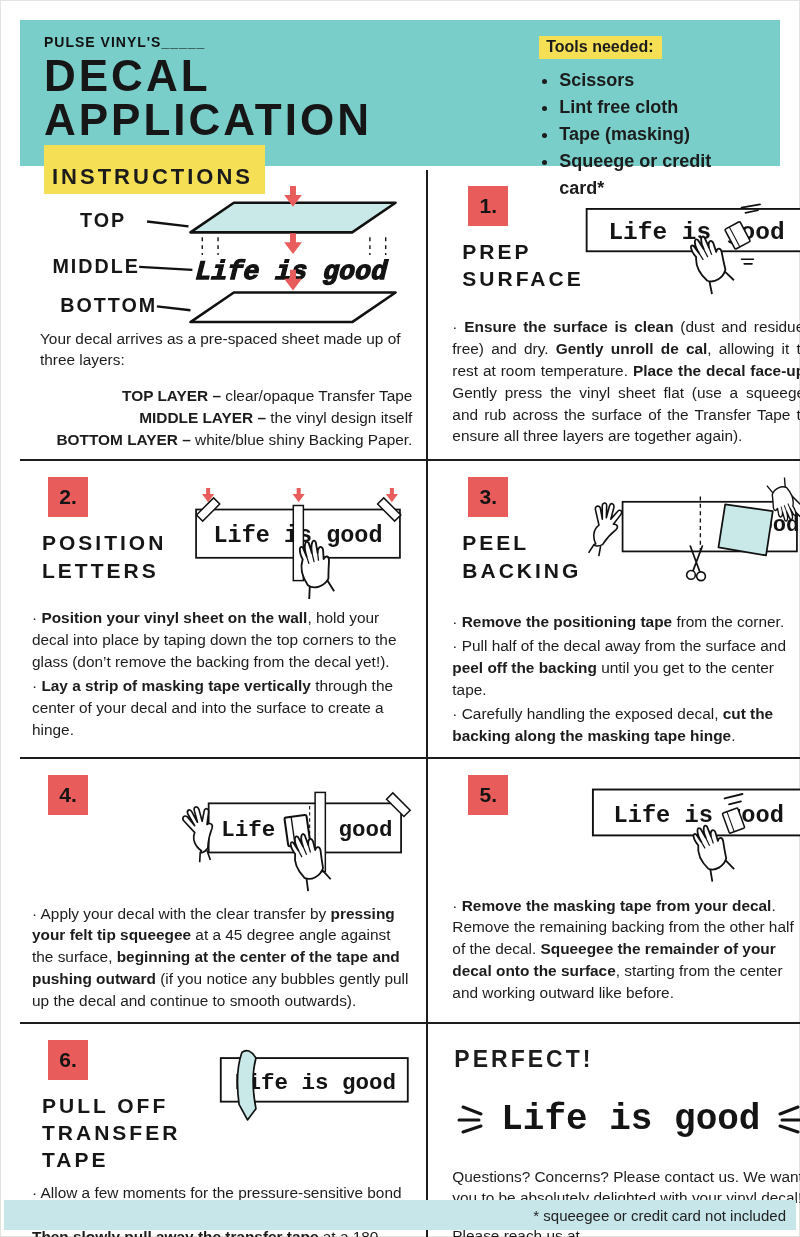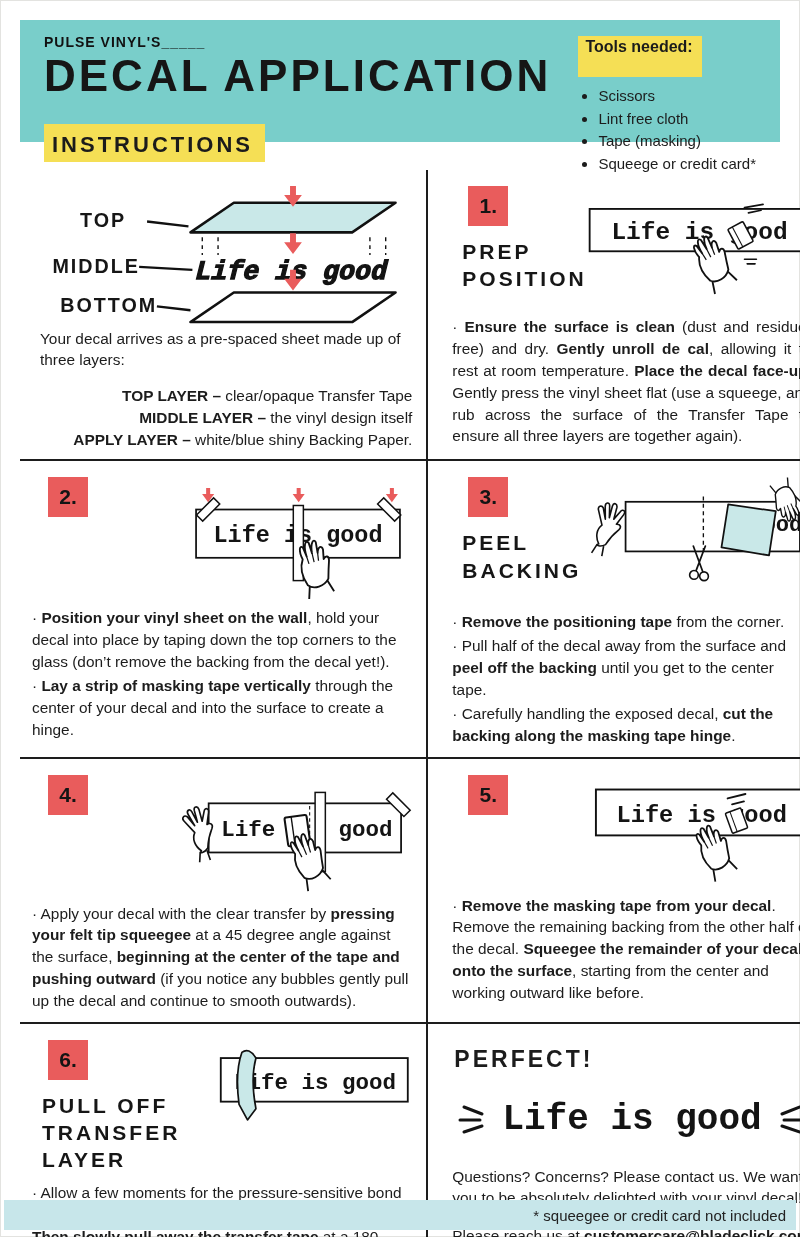--- a/index.html
+++ b/index.html
@@ -1,32 +1,32 @@
 <!DOCTYPE html>
 <html><head>
 <meta charset="utf-8">
 <style>
   html,body{margin:0;padding:0;background:#f4f4f2;}
   .sheet{position:relative;width:800px;height:1237px;background:#ffffff;
          font-family:"Liberation Sans",sans-serif;color:#1c1c1c;overflow:hidden;
          box-shadow:0 0 0 1px #e3e3e0 inset;}
   
-  .header{position:absolute;left:20px;right:20px;top:20px;height:122px;
+  .header{position:absolute;left:20px;right:20px;top:20px;height:146px;
           background:#79ceca;display:flex;justify-content:space-between;
           padding:14px 24px;box-sizing:border-box;}
   .brand{font-size:14px;font-weight:700;letter-spacing:1px;color:#111;}
   .big-title{font-size:44px;font-weight:700;letter-spacing:3px;color:#161616;
              margin-top:4px;line-height:1.0;}
   .subtitle-chip{display:inline-block;background:#f5df55;color:#1b1b1b;
                  font-size:22px;font-weight:700;letter-spacing:3px;
-                 padding:8px 12px 4px 8px;margin-top:26px;}
+                 padding:19px 12px 4px 8px;margin-top:3px;}
   .tools{margin-top:2px;}
   .tools-chip{display:inline-block;background:#f5df55;color:#1b1b1b;
-              font-size:16px;font-weight:700;padding:2px 9px 21px 7px;}
-  .tools ul{margin:8px 0 0 0;padding-left:20px;font-size:15px;line-height:1.5;}
+              font-size:16px;font-weight:700;padding:2px 9px 3px 7px;}
+  .tools ul{margin:8px 0 0 0;padding-left:20px;font-size:18px;line-height:1.5;font-weight:bold;}
   
   .grid{position:absolute;left:20px;right:20px;top:170px;
         display:grid;grid-template-columns:1fr 1fr;}
   .panel{box-sizing:border-box;padding:10px 14px 8px 12px;}
   .panel.right{border-left:2px solid #1d1d1d;padding-left:24px;}
   .panel.hline{border-bottom:2px solid #1d1d1d;}
   .r1{min-height:256px}.r2{min-height:263px}.r3{min-height:257px}.r4{min-height:250px}
   
   .step-head{display:flex;align-items:flex-start;}
   .step-left{flex:0 0 auto;padding-left:10px;padding-top:6px;}
@@ -116,30 +116,30 @@
         <path d="M114,122 L148,126" stroke="#111" stroke-width="2.4" fill="none"></path>
         <path d="M148,138 L192,108 L356,108 L312,138 Z" fill="#fff" stroke="#111" stroke-width="2.6" stroke-linejoin="round"></path>
         <use href="#red-arrow" transform="translate(252,0)"></use>
         <use href="#red-arrow" transform="translate(252,48)"></use>
         <use href="#red-arrow" transform="translate(252,85)"></use>
       </svg>
       <div class="intro-paras">
         <p class="lead">Your decal arrives as a pre-spaced sheet made up of three layers:</p>
         <p class="layer-line"><b>TOP LAYER – </b><span>clear/opaque Transfer Tape</span></p>
         <p class="layer-line"><b>MIDDLE LAYER – </b><span>the vinyl design itself</span></p>
-        <p class="layer-line"><b>APPLY LAYER – </b><span>white/blue shiny Backing Paper.</span></p>
+        <p class="layer-line"><b>BOTTOM LAYER – </b><span>white/blue shiny Backing Paper.</span></p>
       </div>
     </div>
 
     <div class="panel right r1 hline">
       <div class="step-head">
         <div class="step-left">
           <div class="numbox">1.</div>
           <div class="step-title">PREP
-POSITION</div>
+SURFACE</div>
         </div>
         <div class="illus">
           <svg width="225" height="128" viewBox="0 0 340 130">
             <rect x="4" y="12" width="332" height="64" fill="#fff" stroke="#111" stroke-width="2.8"></rect>
             <text class="decal" x="170" y="58" font-size="37" text-anchor="middle">Life is good</text>
             <path d="M238,10 l28,-5 M244,18 l19,-4" stroke="#111" stroke-width="2.6" fill="none" stroke-linecap="round"></path>
             <path d="M238,88 h18 M242,95 h12" stroke="#111" stroke-width="2.4" fill="none" stroke-linecap="round"></path>
             <use href="#squeegee-shape" transform="translate(232,52) rotate(-28)"></use>
             <use href="#hand-shape" transform="translate(200,112) rotate(-32) scale(1.15)"></use>
           </svg>
@@ -147,20 +147,22 @@
       </div>
       <div class="body-text justify">
         <p><span>· </span><b>Ensure the surface is clean</b><span> (dust and residue-free) and dry. </span><b>Gently unroll de cal</b><span>, allowing it to rest at room temperature. </span><b>Place the decal face-up.</b><span> Gently press the vinyl sheet flat (use a squeege, and rub across the surface of the Transfer Tape to ensure all three layers are together again).</span></p>
       </div>
     </div>
 
     <div class="panel r2 hline">
       <div class="step-head">
         <div class="step-left">
           <div class="numbox">2.</div>
+          <div class="step-title">POSITION
+LETTERS</div>
         </div>
         <div class="illus">
           <svg width="228" height="128" viewBox="0 0 340 140">
             <use href="#red-arrow" transform="translate(36,0)"></use>
             <use href="#red-arrow" transform="translate(171,0)"></use>
             <use href="#red-arrow" transform="translate(310,0)"></use>
             <rect x="18" y="32" width="304" height="72" fill="#fff" stroke="#111" stroke-width="2.6"></rect>
             <use href="#tape-shape" transform="translate(36,32) rotate(-45)"></use>
             <use href="#tape-shape" transform="translate(306,32) rotate(45)"></use>
             <text class="decal" x="170" y="80" font-size="35" text-anchor="middle">Life is good</text>
@@ -250,21 +252,21 @@
         <p><span>· </span><b>Remove the masking tape from your decal</b><span>. Remove the remaining backing from the other half of the decal. </span><b>Squeegee the remainder of your decal onto the surface</b><span>, starting from the center and working outward like before.</span></p>
       </div>
     </div>
 
     <div class="panel r4">
       <div class="step-head">
         <div class="step-left">
           <div class="numbox">6.</div>
           <div class="step-title">PULL OFF
 TRANSFER
-LAYER</div>
+TAPE</div>
         </div>
         <div class="illus">
           <svg width="232" height="110" viewBox="0 0 330 112">
             <rect x="58" y="12" width="266" height="62" fill="#fff" stroke="#111" stroke-width="2.6"></rect>
             <text class="decal" x="192" y="56" font-size="32" text-anchor="middle">Life is good</text>
             <path d="M88,4 Q78,32 84,78 L96,100 L108,84 Q100,42 108,12 Q98,-4 88,4 Z" fill="#c9e8e8" stroke="#111" stroke-width="2.4" stroke-linejoin="round"></path>
           </svg>
         </div>
       </div>
       <div class="body-text">

